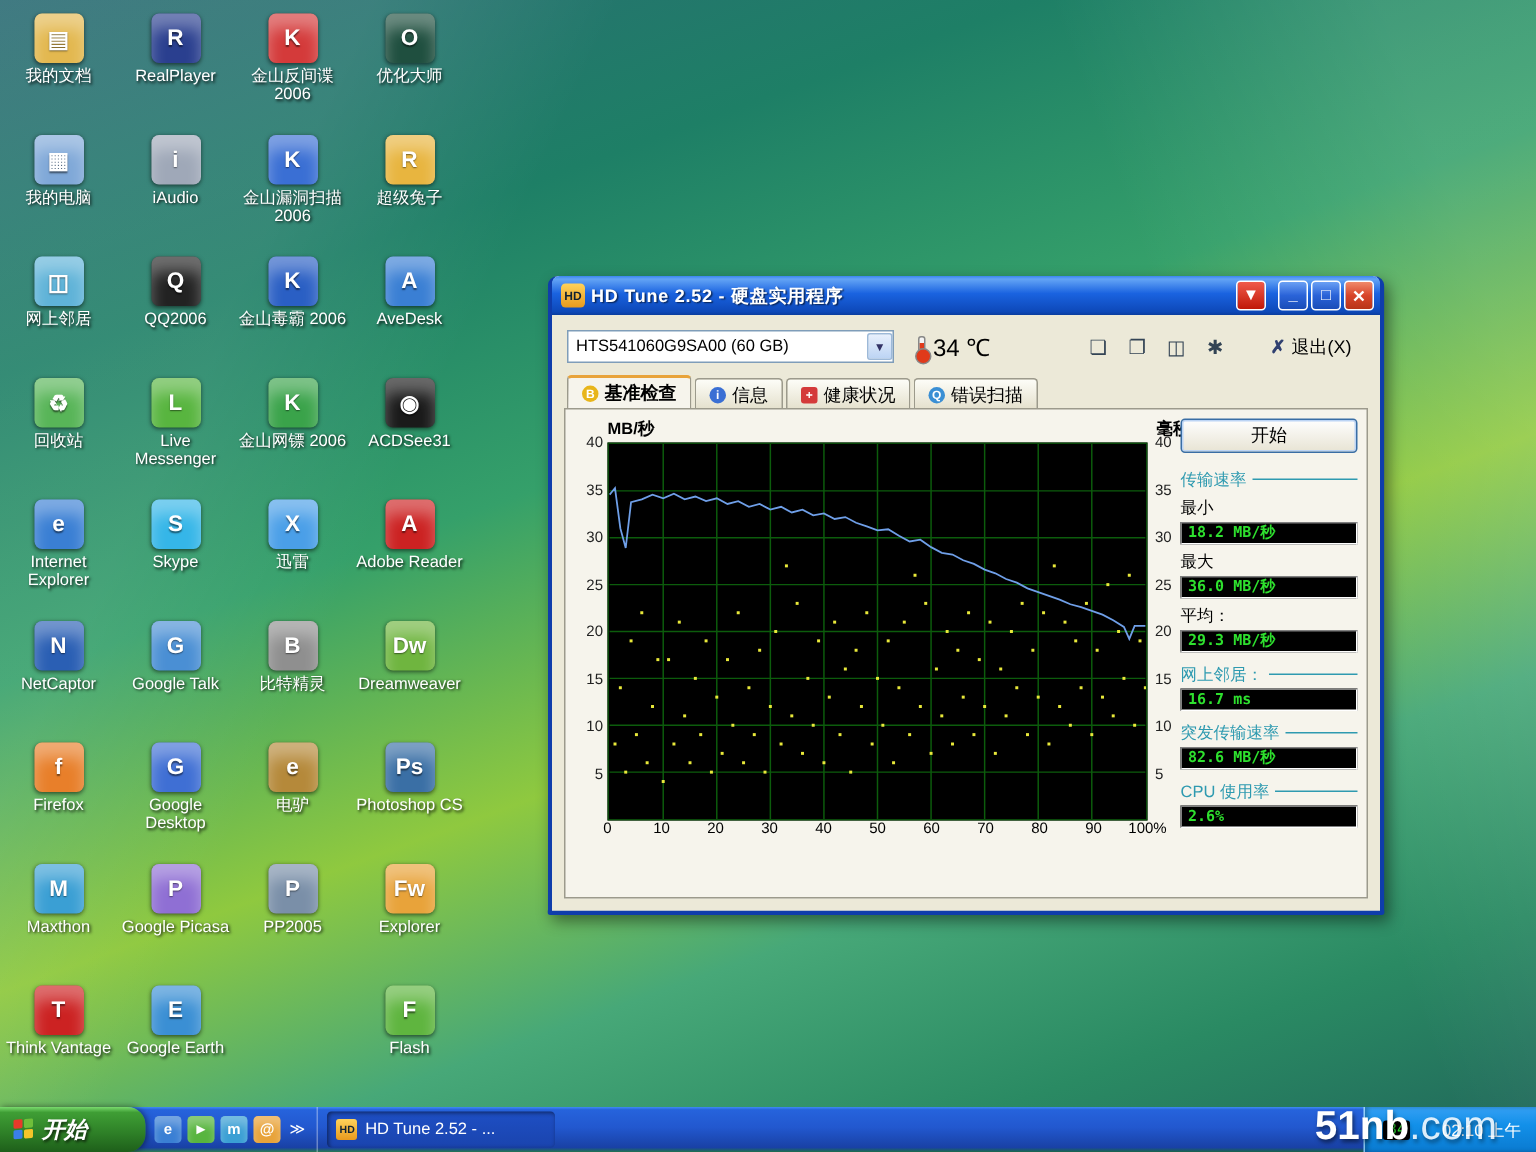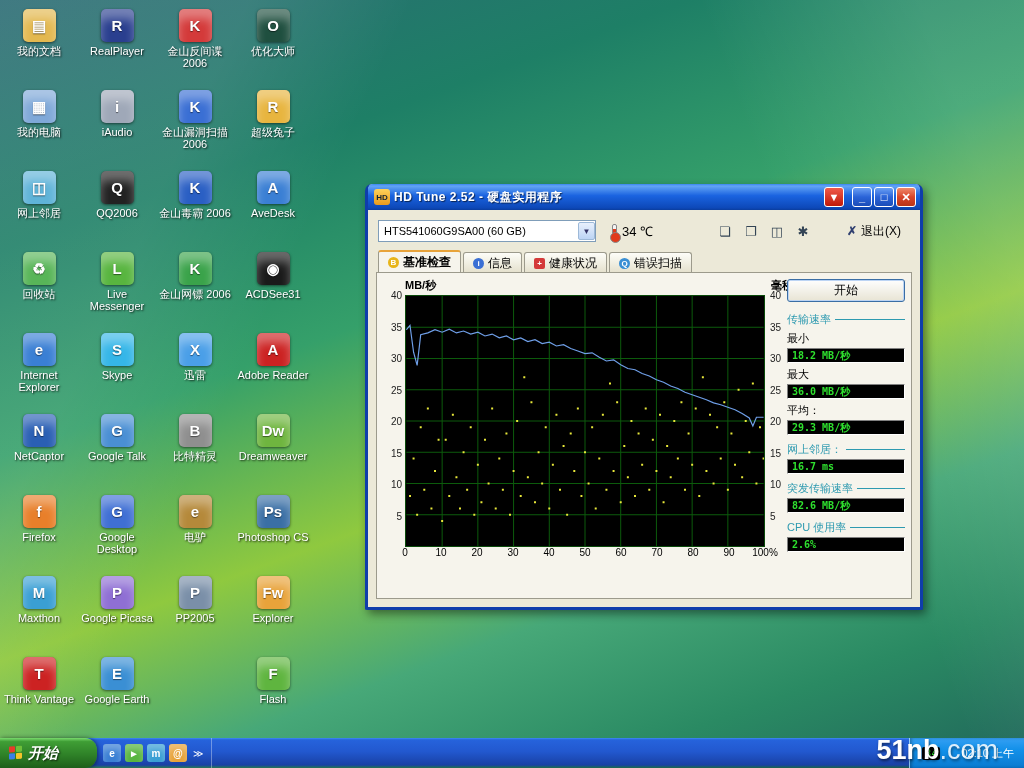--- a/index.html
+++ b/index.html
@@ -39,21 +39,21 @@
   #toolrow { position:absolute; left:10px; right:10px; top:34px; height:26px; display:flex; align-items:center; }
   #combo { width:218px; height:22px; background:#fff; border:1px solid #7f9db9; display:flex; align-items:center;
     font-size:11px; padding-left:5px; cursor:pointer; }
   #combo .arrow { margin-left:auto; width:17px; height:18px; border:1px solid #9db9d8; border-radius:2px;
     background:linear-gradient(180deg,#e8f0fc,#bcd4f4); color:#336; font-size:8px;
     display:flex; align-items:center; justify-content:center; }
   #thermo { width:5px; height:15px; background:linear-gradient(180deg,#f4f4f4 30%,#e03a1a 30%); border:1px solid #888;
     border-radius:2px 2px 0 0; position:relative; margin:0 5px 0 16px; }
   #thermo::after { content:""; position:absolute; left:-3px; bottom:-5px; width:9px; height:9px; border-radius:50%;
     background:#e03a1a; border:1px solid #888; }
-  #temp { font-size:13px; }
+  #temp { font-size:16px; }
   .mini-tool { width:24px; height:22px; border:1px solid transparent; border-radius:2px; display:flex; align-items:center;
     justify-content:center; font-size:13px; color:#345; cursor:pointer; }
   #tools { display:flex; margin-left:60px; gap:2px; }
   #exitbtn { margin-left:auto; display:flex; align-items:center; gap:4px; font-size:12px; padding:2px 8px;
     border:1px solid transparent; border-radius:2px; cursor:pointer; }
   #exitbtn .x { color:#304070; font-weight:bold; }
   
   #tabs { position:absolute; left:10px; top:66px; display:flex; gap:2px; }
   .tab { height:21px; display:flex; align-items:center; gap:4px; padding:0 9px; font-size:12px;
     background:linear-gradient(180deg,#fdfdf8,#e4e0cc); border:1px solid #9c9a8c; border-bottom:none;
@@ -524,20 +524,24 @@
       </span>
       <span>开始</span>
     </div>
     <div id="qlaunch">
         <span class="ql" style="background: rgb(58, 127, 212);">e</span>
         <span class="ql" style="background: rgb(88, 181, 63);">►</span>
         <span class="ql" style="background: rgb(58, 159, 212);">m</span>
         <span class="ql" style="background: rgb(232, 163, 58);">@</span>
         <span id="qmore">≫</span>
       </div>
+    <div id="taskitem">
+      <span class="ti">HD</span>
+      <span>HD Tune 2.52 - ...</span>
+    </div>
     <div id="tray">
       <span id="traytemp">34</span>
       <span>02:10 上午</span>
     </div>
   </div>
 
   <div id="wm">
     <span>51nb</span><span class="sfx">.com</span>
   </div>
 </div>

